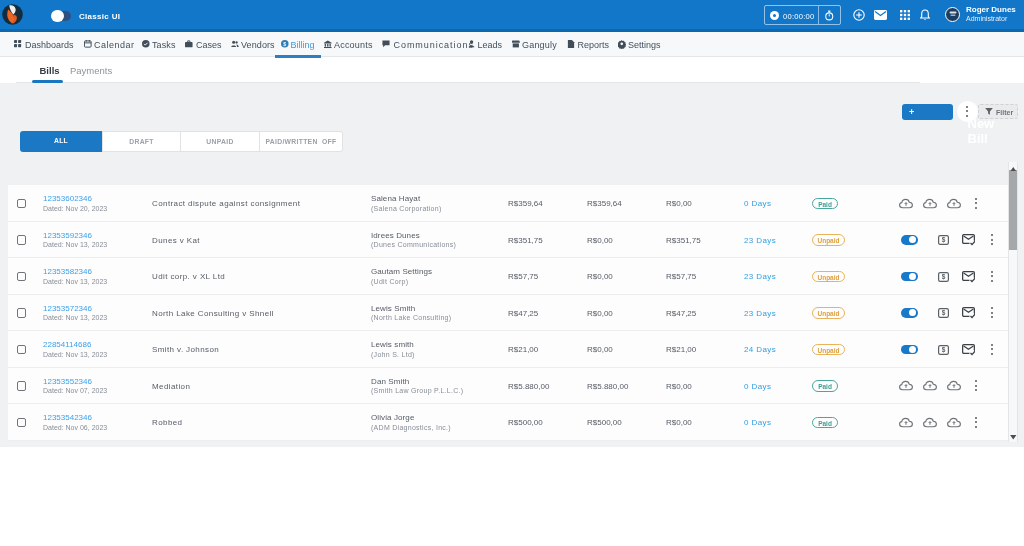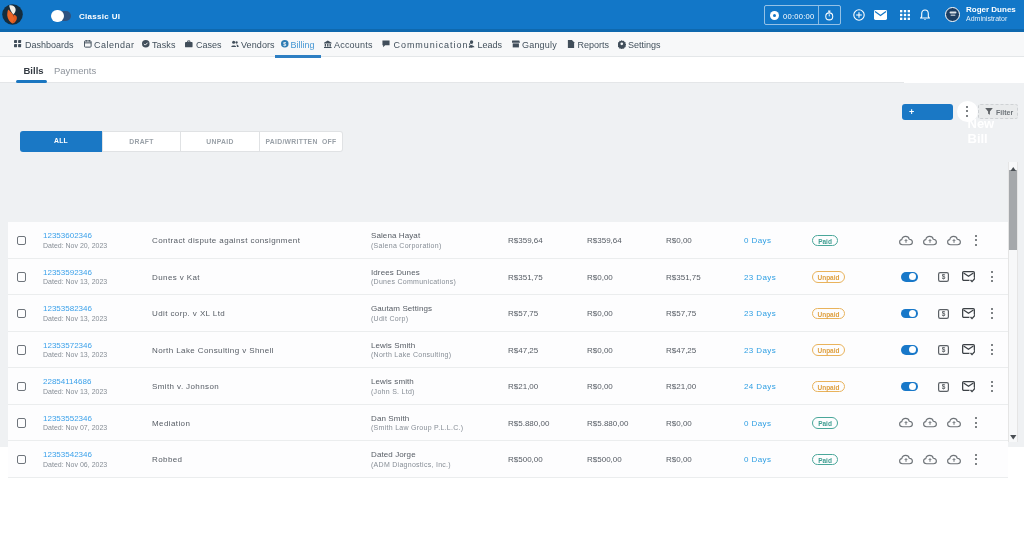--- a/index.html
+++ b/index.html
@@ -27,21 +27,21 @@
 
 
 .nav { position:absolute; left:0; top:32px; width:1024px; height:25px; background:#f7f8f9; border-bottom:1px solid #e4e7e9; }
 .nitem { position:absolute; top:0; height:25px; }
 .nico { position:absolute; top:8px; }
 .ntext { position:absolute; top:7.5px; font-size:9px; color:#42505c; }
 .nitem.act .ntext { color:#4496d3; }
 .bline { position:absolute; left:275px; top:54.5px; width:46px; height:3px; background:#2d7fc3; z-index:5; }
 
 
-.subtabs { position:absolute; left:0; top:57px; width:904px; height:26px; background:#fff; border-bottom:1px solid #e4e6e8; }
+.subtabs { position:absolute; left:16px; top:57px; width:904px; height:26px; background:#fff; border-bottom:1px solid #e4e6e8; }
 .bills { position:absolute; left:23.5px; top:8px; font-size:9.5px; font-weight:bold; color:#333a42; }
 .payments { position:absolute; left:54px; top:8px; font-size:9.5px; color:#8e949c; }
 .bills-line { position:absolute; left:15.5px; top:22.5px; width:31px; height:3px; background:#1a76c0; border-radius:2px; }
 
 
 .content { position:absolute; left:0; top:83px; width:1024px; height:364px; background:#eff1f3; }
 .newbill { position:absolute; left:902px; top:21px; width:51px; height:15.5px; background:#1a78c5; border-radius:3px; }
 .newbill .pl { position:absolute; left:7px; top:2.5px; color:#fff; font-size:9px; font-weight:bold; }
 .newbill .tx { position:absolute; left:18.5px; top:12px; color:#fff; font-size:13px; font-weight:bold;margin-left:47px; }
 .kebabbtn { position:absolute; left:957px; top:17.5px; width:21px; height:21px; border-radius:50%; background:#fff; }
@@ -53,21 +53,21 @@
 .ftab.all { left:20px; width:82px; background:#1a78c5; color:#fff; border-radius:3px 0 0 3px; }
 .ftab.b { background:#fff; border:1px solid #e0e2e4; color:#9aa1a8; }
 .ftab.draft { left:102px; width:79px; }
 .ftab.unpaid { left:181px; width:79px; border-left:none; }
 .ftab.paidw { left:260px; width:83px; border-radius:0 3px 3px 0; border-left:none; }
 
 
 .thead { position:absolute; left:8px; top:78.5px; width:999.5px; height:23.5px; background:#cfe3f3; border-radius:4px 0 0 0; }
 .th { position:absolute; top:7.5px; font-size:8px; font-weight:bold; color:#273442; }
 .colbtn { position:absolute; left:980px; top:-1px; width:21px; height:21px; background:#fff; border-radius:50%; }
-.row { position:absolute; left:8px; width:999.5px; height:36.5px; background:#fdfdfe; border-bottom:1px solid #ebedee;margin-top:37px; }
+.row { position:absolute; left:8px; width:999.5px; height:36.5px; background:#fdfdfe; border-bottom:1px solid #ebedee; }
 .cb { position:absolute; left:8.5px; top:13.5px; width:9.5px; height:9.5px; border:1.4px solid #6f757c; border-radius:2px; }
 .inv { position:absolute; left:35px; top:9px; font-size:8px; color:#3ba1ea; }
 .dated { position:absolute; left:35px; top:19.5px; font-size:7px; color:#878e96; }
 .case { position:absolute; left:144px; top:14px; font-size:8px; letter-spacing:0.4px; color:#565c64; }
 .cname { position:absolute; left:363px; top:9px; font-size:8px; letter-spacing:0.1px; color:#565c64; }
 .csub { position:absolute; left:363px; top:19.5px; font-size:7px; letter-spacing:0.28px; color:#878e96; }
 .m1 { position:absolute; left:500px; top:14px; font-size:8px; color:#565c64; }
 .m2 { position:absolute; left:579px; top:14px; font-size:8px; color:#565c64; }
 .m3 { position:absolute; left:658px; top:14px; font-size:8px; color:#565c64; }
 .od { position:absolute; left:736px; top:14px; font-size:8px; letter-spacing:0.4px; color:#2f9fe3; }
@@ -468,21 +468,21 @@
               <i></i>
               <i></i>
             </div>
           </div>
         </div>
         <div class="row" style="top:321px">
           <div class="cb"></div>
           <div class="inv">12353542346</div>
           <div class="dated">Dated: Nov 06, 2023</div>
           <div class="case">Robbed</div>
-          <div class="cname">Dated Jorge</div>
+          <div class="cname">Olivia Jorge</div>
           <div class="csub">(ADM Diagnostics, Inc.)</div>
           <div class="m1">R$500,00</div>
           <div class="m2">R$500,00</div>
           <div class="m3">R$0,00</div>
           <div class="od">0 Days</div>
           <div class="pill paid">Paid</div>
           <div class="abs" style="left:890px;top:0;width:101px;height:36.5px">
             <svg class="icon" style="left:0.5px;top:12.5px" width="14" height="11" viewBox="0 0 14 11">
               <path d="M3.6 9.8 C1.8 9.8, 0.6 8.6, 0.6 7.1 C0.6 5.8, 1.5 4.8, 2.8 4.6 C3.1 2.8, 4.6 1.4, 6.6 1.4 C8.4 1.4, 9.9 2.6, 10.3 4.3 C12 4.4, 13.4 5.5, 13.4 7.1 C13.4 8.6, 12.2 9.8, 10.5 9.8 Z" fill="none" stroke="#6d7277" stroke-width="1.1"></path>
               <path d="M7 7.8 V4.8 M5.7 6 L7 4.6 L8.3 6" fill="none" stroke="#6d7277" stroke-width="1"></path>

